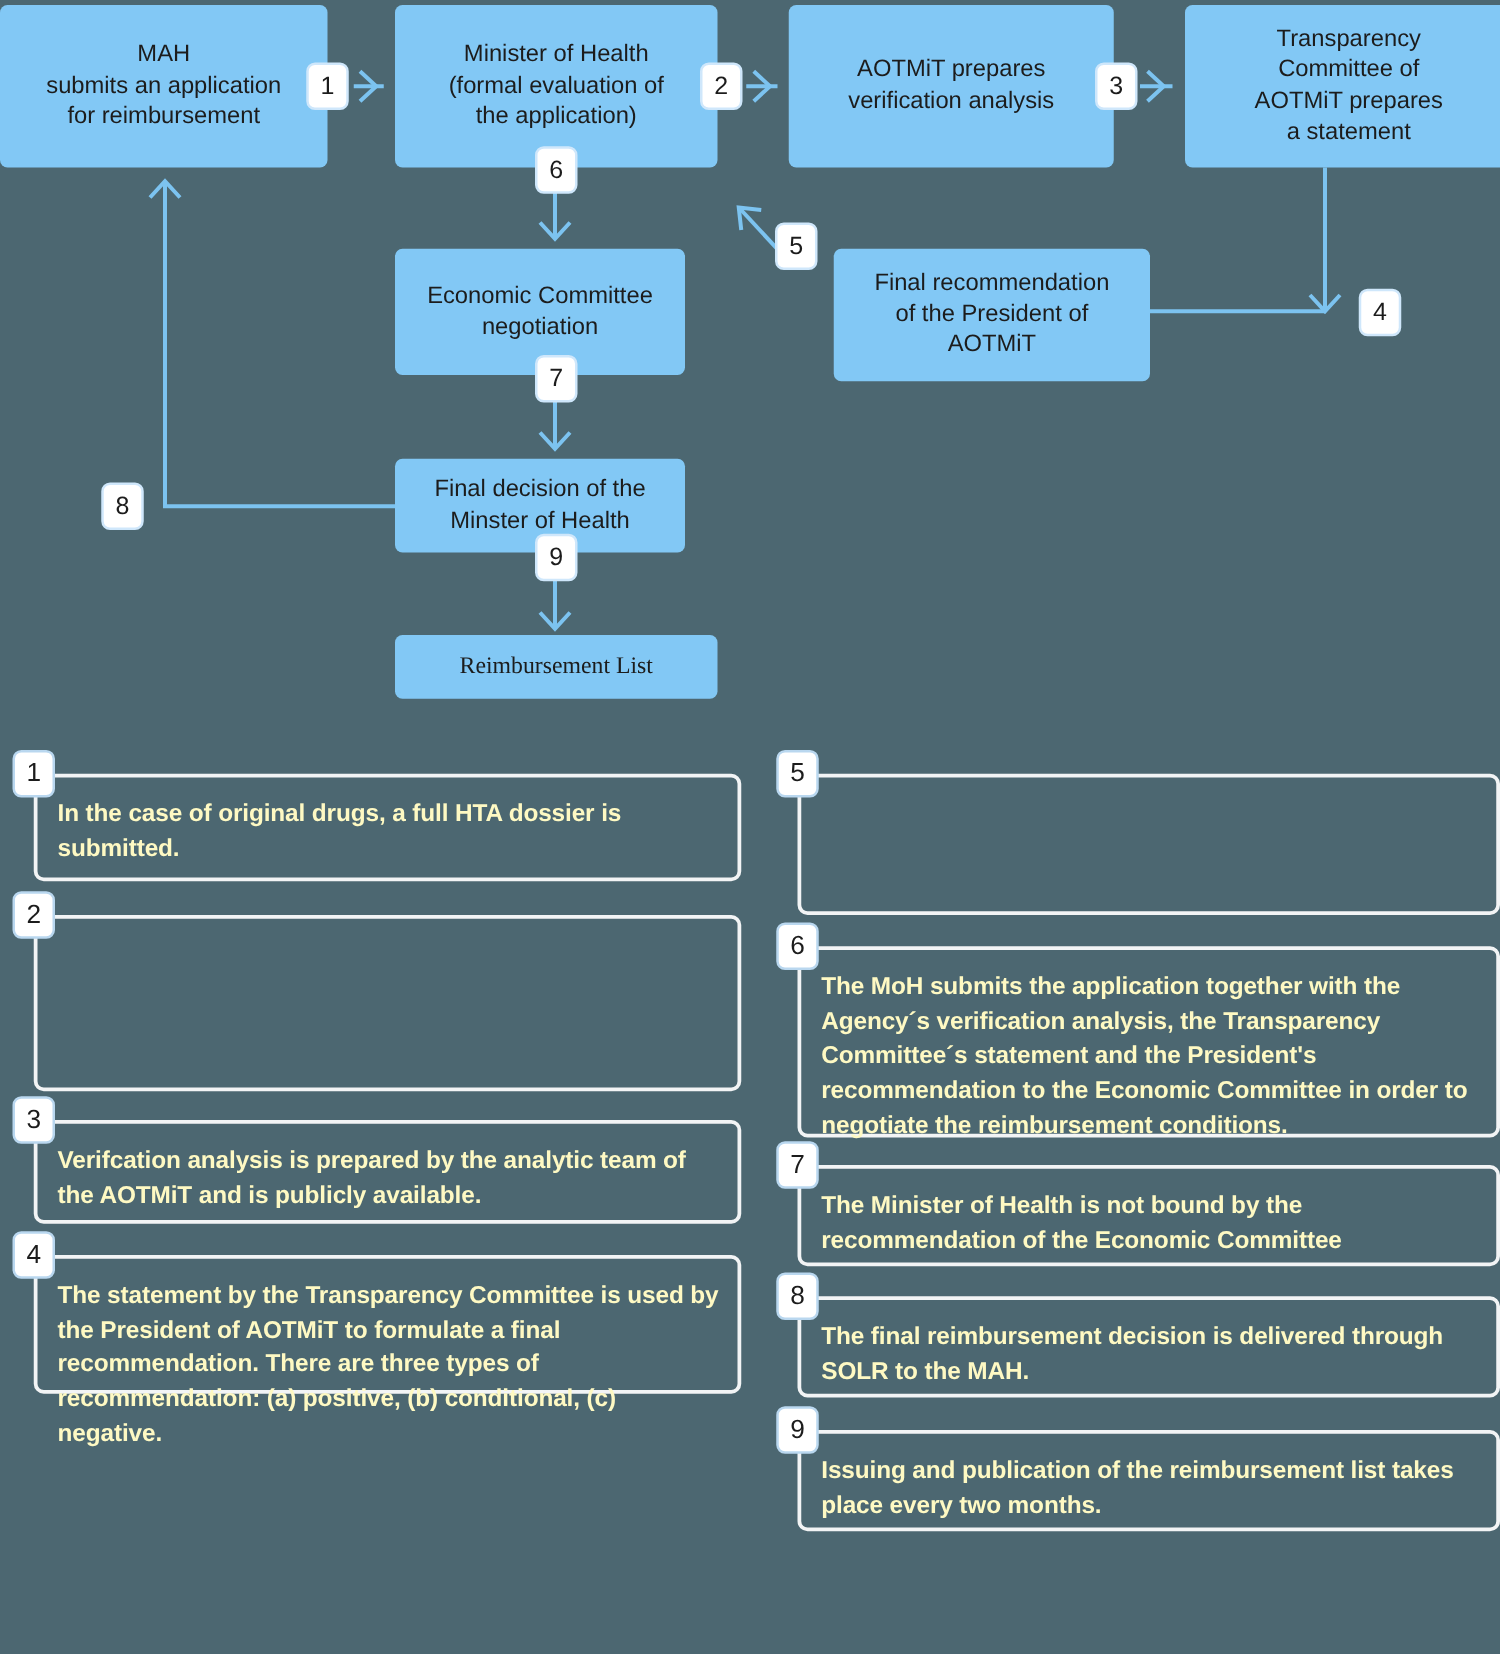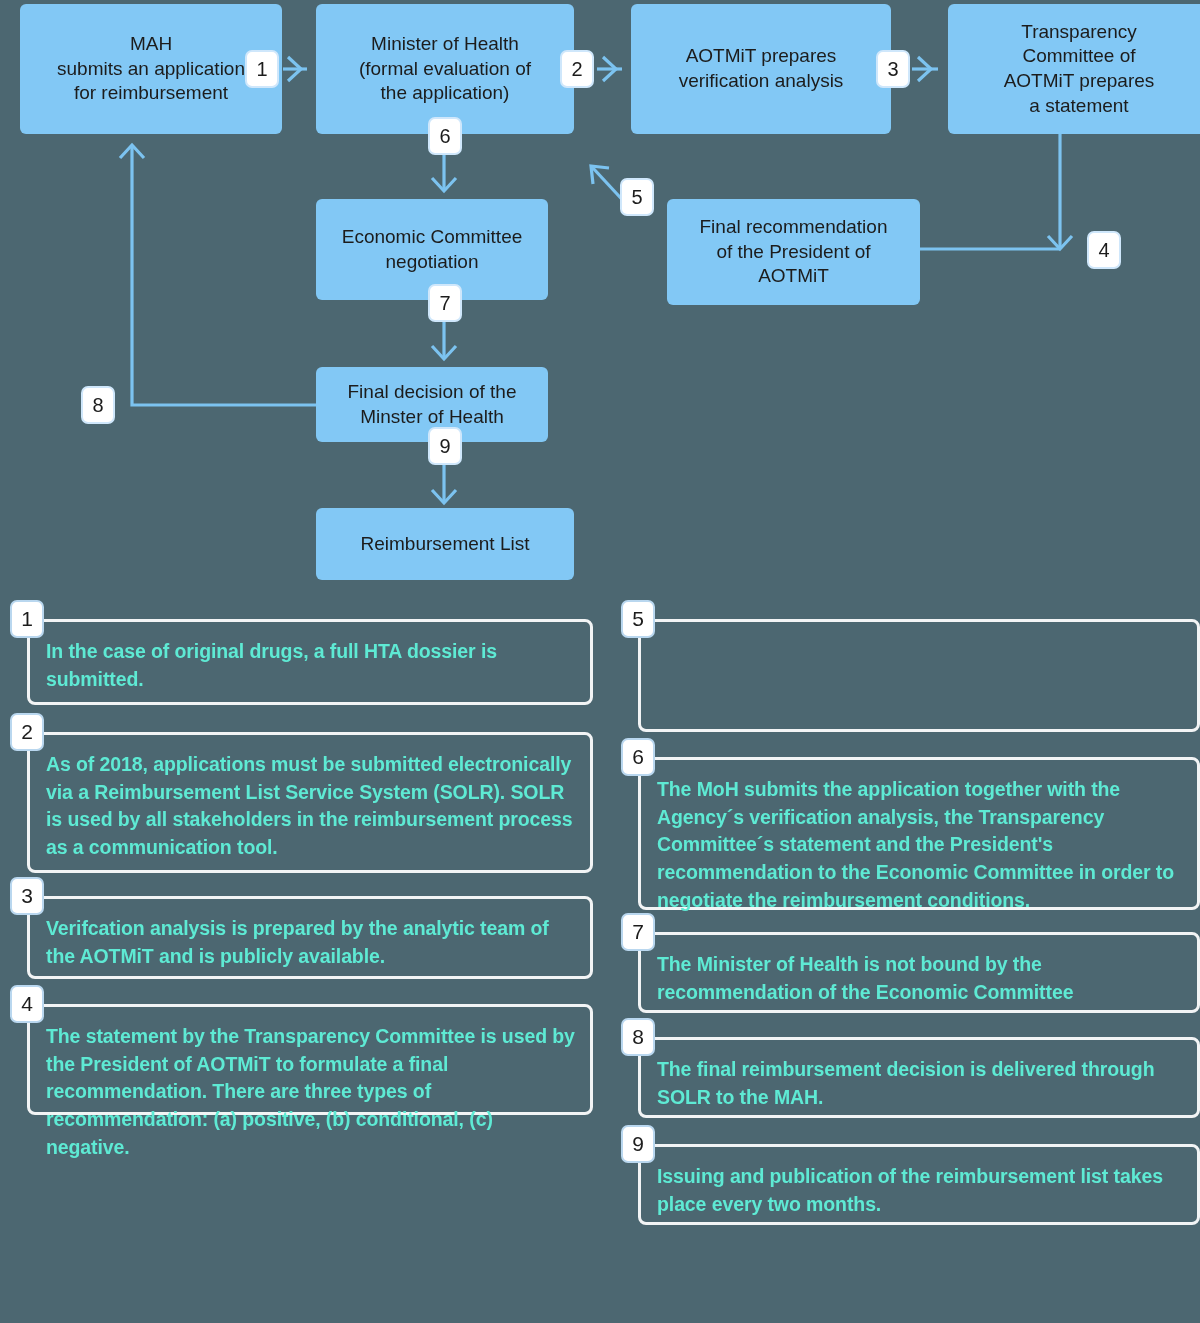--- a/index.html
+++ b/index.html
@@ -90,21 +90,21 @@
     border-radius: 8px;
     box-sizing: border-box;
   }
   .note-text {
     position: absolute;
     left: 36px;
     top: 38px;
     right: 14px;
     font-size: 19.5px;
     line-height: 1.42;
-    color: #5eead4;
+    color: #fef9c3;
     font-weight: 600;
     letter-spacing: -0.1px;
     white-space: pre-line;
     z-index: 3;
   }
 </style>
 </head>
 <body>
 
 <svg id="connectors" viewBox="0 0 1200 600">
@@ -133,21 +133,21 @@
     <path d="M432 346 L 444 359 L 456 346"></path>
 
     <path d="M316 405 L 132 405 L 132 146"></path>
     <path d="M120 158 L 132 145 L 144 158"></path>
 
     <path d="M444 442 L 444 502"></path>
     <path d="M432 490 L 444 503 L 456 490"></path>
   </g>
 </svg>
 
-<div class="fbox" style="left:0px; top:4px; width:262px; height:130px;margin-left:20px;">MAH
+<div class="fbox" style="left:0px; top:4px; width:262px; height:130px;">MAH
 submits an application
 for reimbursement</div>
 
 <div class="fbox" style="left:316px; top:4px; width:258px; height:130px;">Minister of Health
 (formal evaluation of
 the application)</div>
 
 <div class="fbox" style="left:631px; top:4px; width:260px; height:130px;">AOTMiT prepares
 verification analysis</div>
 
@@ -159,42 +159,41 @@
 <div class="fbox" style="left:316px; top:199px; width:232px; height:101px;">Economic Committee
 negotiation</div>
 
 <div class="fbox" style="left:631px; top:199px; width:253px; height:106px;margin-left:36px;">Final recommendation
 of the President of
 AOTMiT</div>
 
 <div class="fbox" style="left:316px; top:367px; width:232px; height:75px;">Final decision of the
 Minster of Health</div>
 
-<div class="fbox" style="left:316px; top:508px; width:258px; height:72px;">Reimbursement List</div>
+<div class="fbox" style="left:316px; top:508px; width:258px; height:51px;font-family:Liberation Serif, serif;">Reimbursement List</div>
 
 <div class="badge" style="left:245px; top:50px;">1</div>
 <div class="badge" style="left:560px; top:50px;">2</div>
 <div class="badge" style="left:876px; top:50px;">3</div>
 <div class="badge" style="left:1087px; top:231px;">4</div>
 <div class="badge" style="left:620px; top:178px;">5</div>
 <div class="badge" style="left:428px; top:117px;">6</div>
 <div class="badge" style="left:428px; top:284px;">7</div>
 <div class="badge" style="left:81px; top:386px;">8</div>
 <div class="badge" style="left:428px; top:427px;">9</div>
 
 <div class="note" style="left:10px; top:600px; width:583px; height:105px;">
   <div class="note-badge">1</div>
   <div class="note-frame"></div>
   <div class="note-text">In the case of original drugs, a full HTA dossier is submitted.</div>
 </div>
 
 <div class="note" style="left:10px; top:713px; width:583px; height:160px;">
   <div class="note-badge">2</div>
   <div class="note-frame"></div>
-  <div class="note-text">As of 2018, applications must be submitted electronically via a Reimbursement List Service System (SOLR). SOLR is used by all stakeholders in the reimbursement process as a communication tool.</div>
 </div>
 
 <div class="note" style="left:10px; top:877px; width:583px; height:102px;">
   <div class="note-badge">3</div>
   <div class="note-frame"></div>
   <div class="note-text">Verifcation analysis is prepared by the analytic team of the AOTMiT and is publicly available.</div>
 </div>
 
 <div class="note" style="left:10px; top:985px; width:583px; height:130px;">
   <div class="note-badge">4</div>

